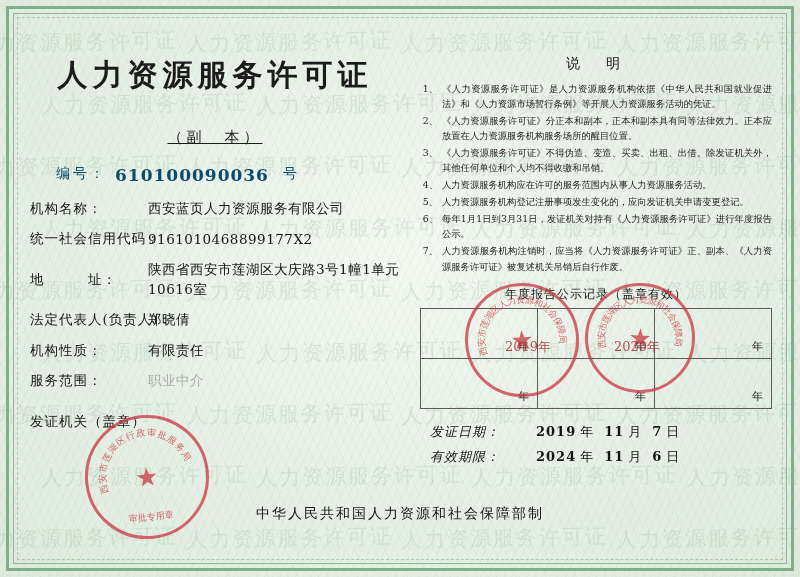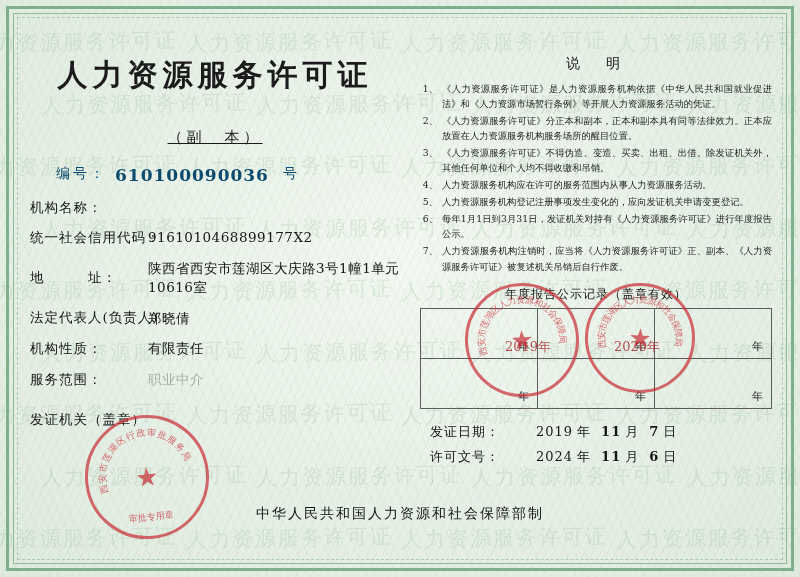--- a/index.html
+++ b/index.html
@@ -217,22 +217,22 @@
     font-size: 13px;
     font-family: "DejaVu Serif", serif;
     color: #161616;
   }
   .date-row {
     display: flex;
     align-items: baseline;
     margin-bottom: 7px;
     letter-spacing: 1px;
   }
-  .date-row .d-label { flex: 0 0 96px; }
-  .date-row .d-y { margin: 0 4px 0 10px; font-weight: normal; }
+  .date-row .d-label { flex: 0 0 96px; font-style: italic; }
+  .date-row .d-y { margin: 0 4px 0 10px; font-weight: bold; }
   .date-row .d-m { margin: 0 4px 0 10px; font-weight: bold; }
   .date-row .d-d { margin: 0 4px 0 10px; font-weight: bold; }
 
   .footer {
     position: absolute;
     left: 0;
     right: 0;
     top: 505px;
     text-align: center;
     font-size: 14px;
@@ -369,20 +369,21 @@
 
       <div class="numline">
         <span class="lbl">编号：</span>
         <span class="val">610100090036</span>
         <span class="tail">号</span>
       </div>
 
       <div class="fields" id="fields-list">
           <div class="field">
             <div class="f-label">机构名称：</div>
+            <div class="f-value">西安蓝页人力资源服务有限公司</div>
           </div>
           <div class="field">
             <div class="f-label">统一社会信用代码：</div>
             <div class="f-value">9161010468899177X2</div>
           </div>
           <div class="field">
             <div class="f-label">地　　　址：</div>
             <div class="f-value">陕西省西安市莲湖区大庆路3号1幢1单元10616室</div>
           </div>
           <div class="field">
@@ -455,21 +456,21 @@
           <div class="date-row">
             <span class="d-label">发证日期：</span>
             <span class="d-y">2019</span>
             <span class="d-u">年</span>
             <span class="d-m">11</span>
             <span class="d-u">月</span>
             <span class="d-d">7</span>
             <span class="d-u">日</span>
           </div>
           <div class="date-row">
-            <span class="d-label">许可文号：</span>
+            <span class="d-label">有效期限：</span>
             <span class="d-y">2024</span>
             <span class="d-u">年</span>
             <span class="d-m">11</span>
             <span class="d-u">月</span>
             <span class="d-d">6</span>
             <span class="d-u">日</span>
           </div>
         </div>
     </div>
 

